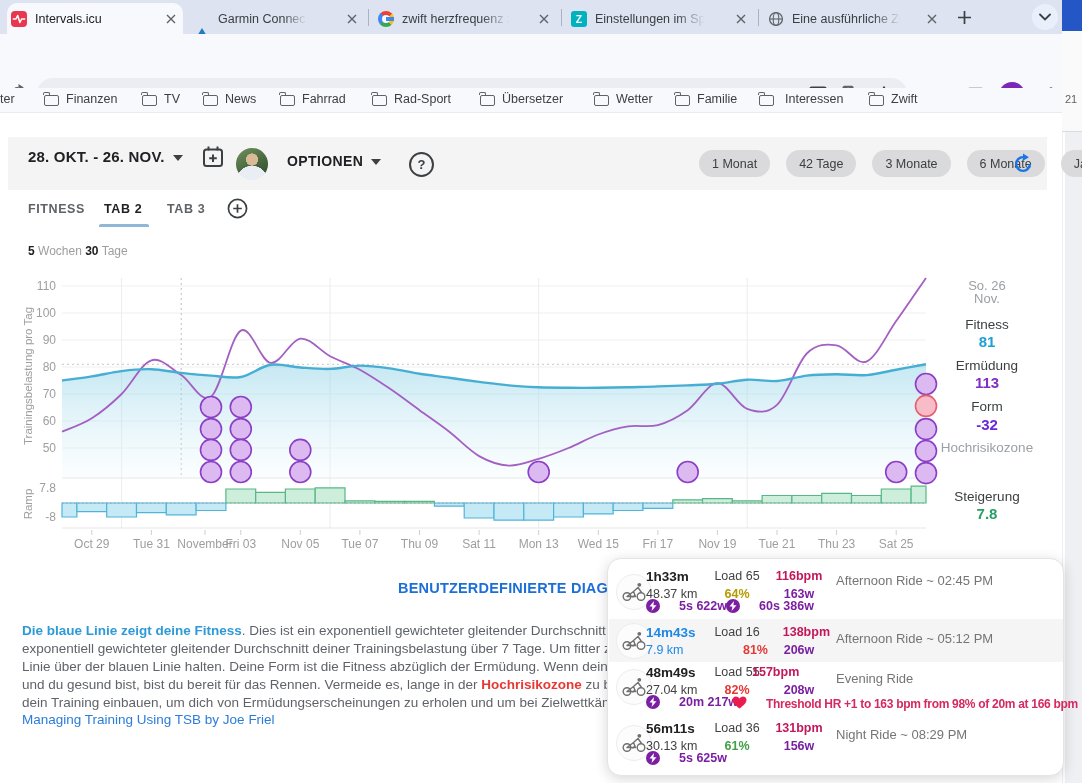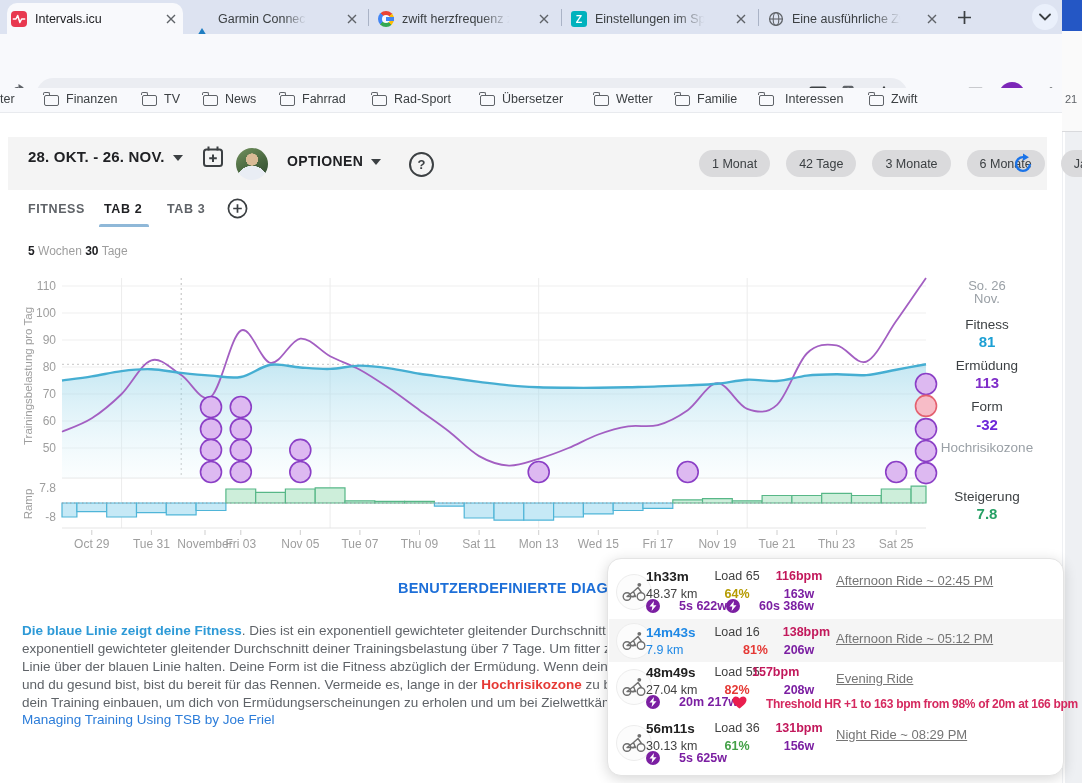--- a/index.html
+++ b/index.html
@@ -82,21 +82,21 @@
   .prow-band{left:1px;width:454px;background:#f5f5f5;}
   .ride-icon-wrap{width:34px;height:34px;border-radius:50%;background:#fcfcfc;border:1px solid #ededed;display:flex;align-items:center;justify-content:center;}
   .pcell-b{font-size:13.5px;font-weight:bold;color:#212121;white-space:nowrap;}
   .pcell{font-size:12.5px;color:#424242;white-space:nowrap;}
   .c-blue{color:#1e88e5;}
   .c-bpm{color:#c2185b;font-weight:bold;}
   .c-watt{color:#7b1fa2;font-weight:bold;}
   .c-olive{color:#b59b00;font-weight:bold;}
   .c-red{color:#e53935;font-weight:bold;}
   .c-green{color:#43a047;font-weight:bold;}
-  .ridename{font-size:13px;color:#757575;white-space:nowrap;text-decoration:underline;}
+  .ridename{font-size:13px;color:#757575;white-space:nowrap;}
   .badge{display:flex;align-items:center;gap:19px;}
   .badge-txt{font-size:12.5px;font-weight:bold;color:#7b1fa2;white-space:nowrap;}
   .thresh-txt{font-size:12px;font-weight:bold;color:#d5295f;letter-spacing:-.3px;white-space:nowrap;}
   .boltc{width:14px;height:14px;border-radius:50%;background:#7b1fa2;display:flex;align-items:center;justify-content:center;}
 </style>
 </head>
 <body>
 
 <div class="stage">
 

